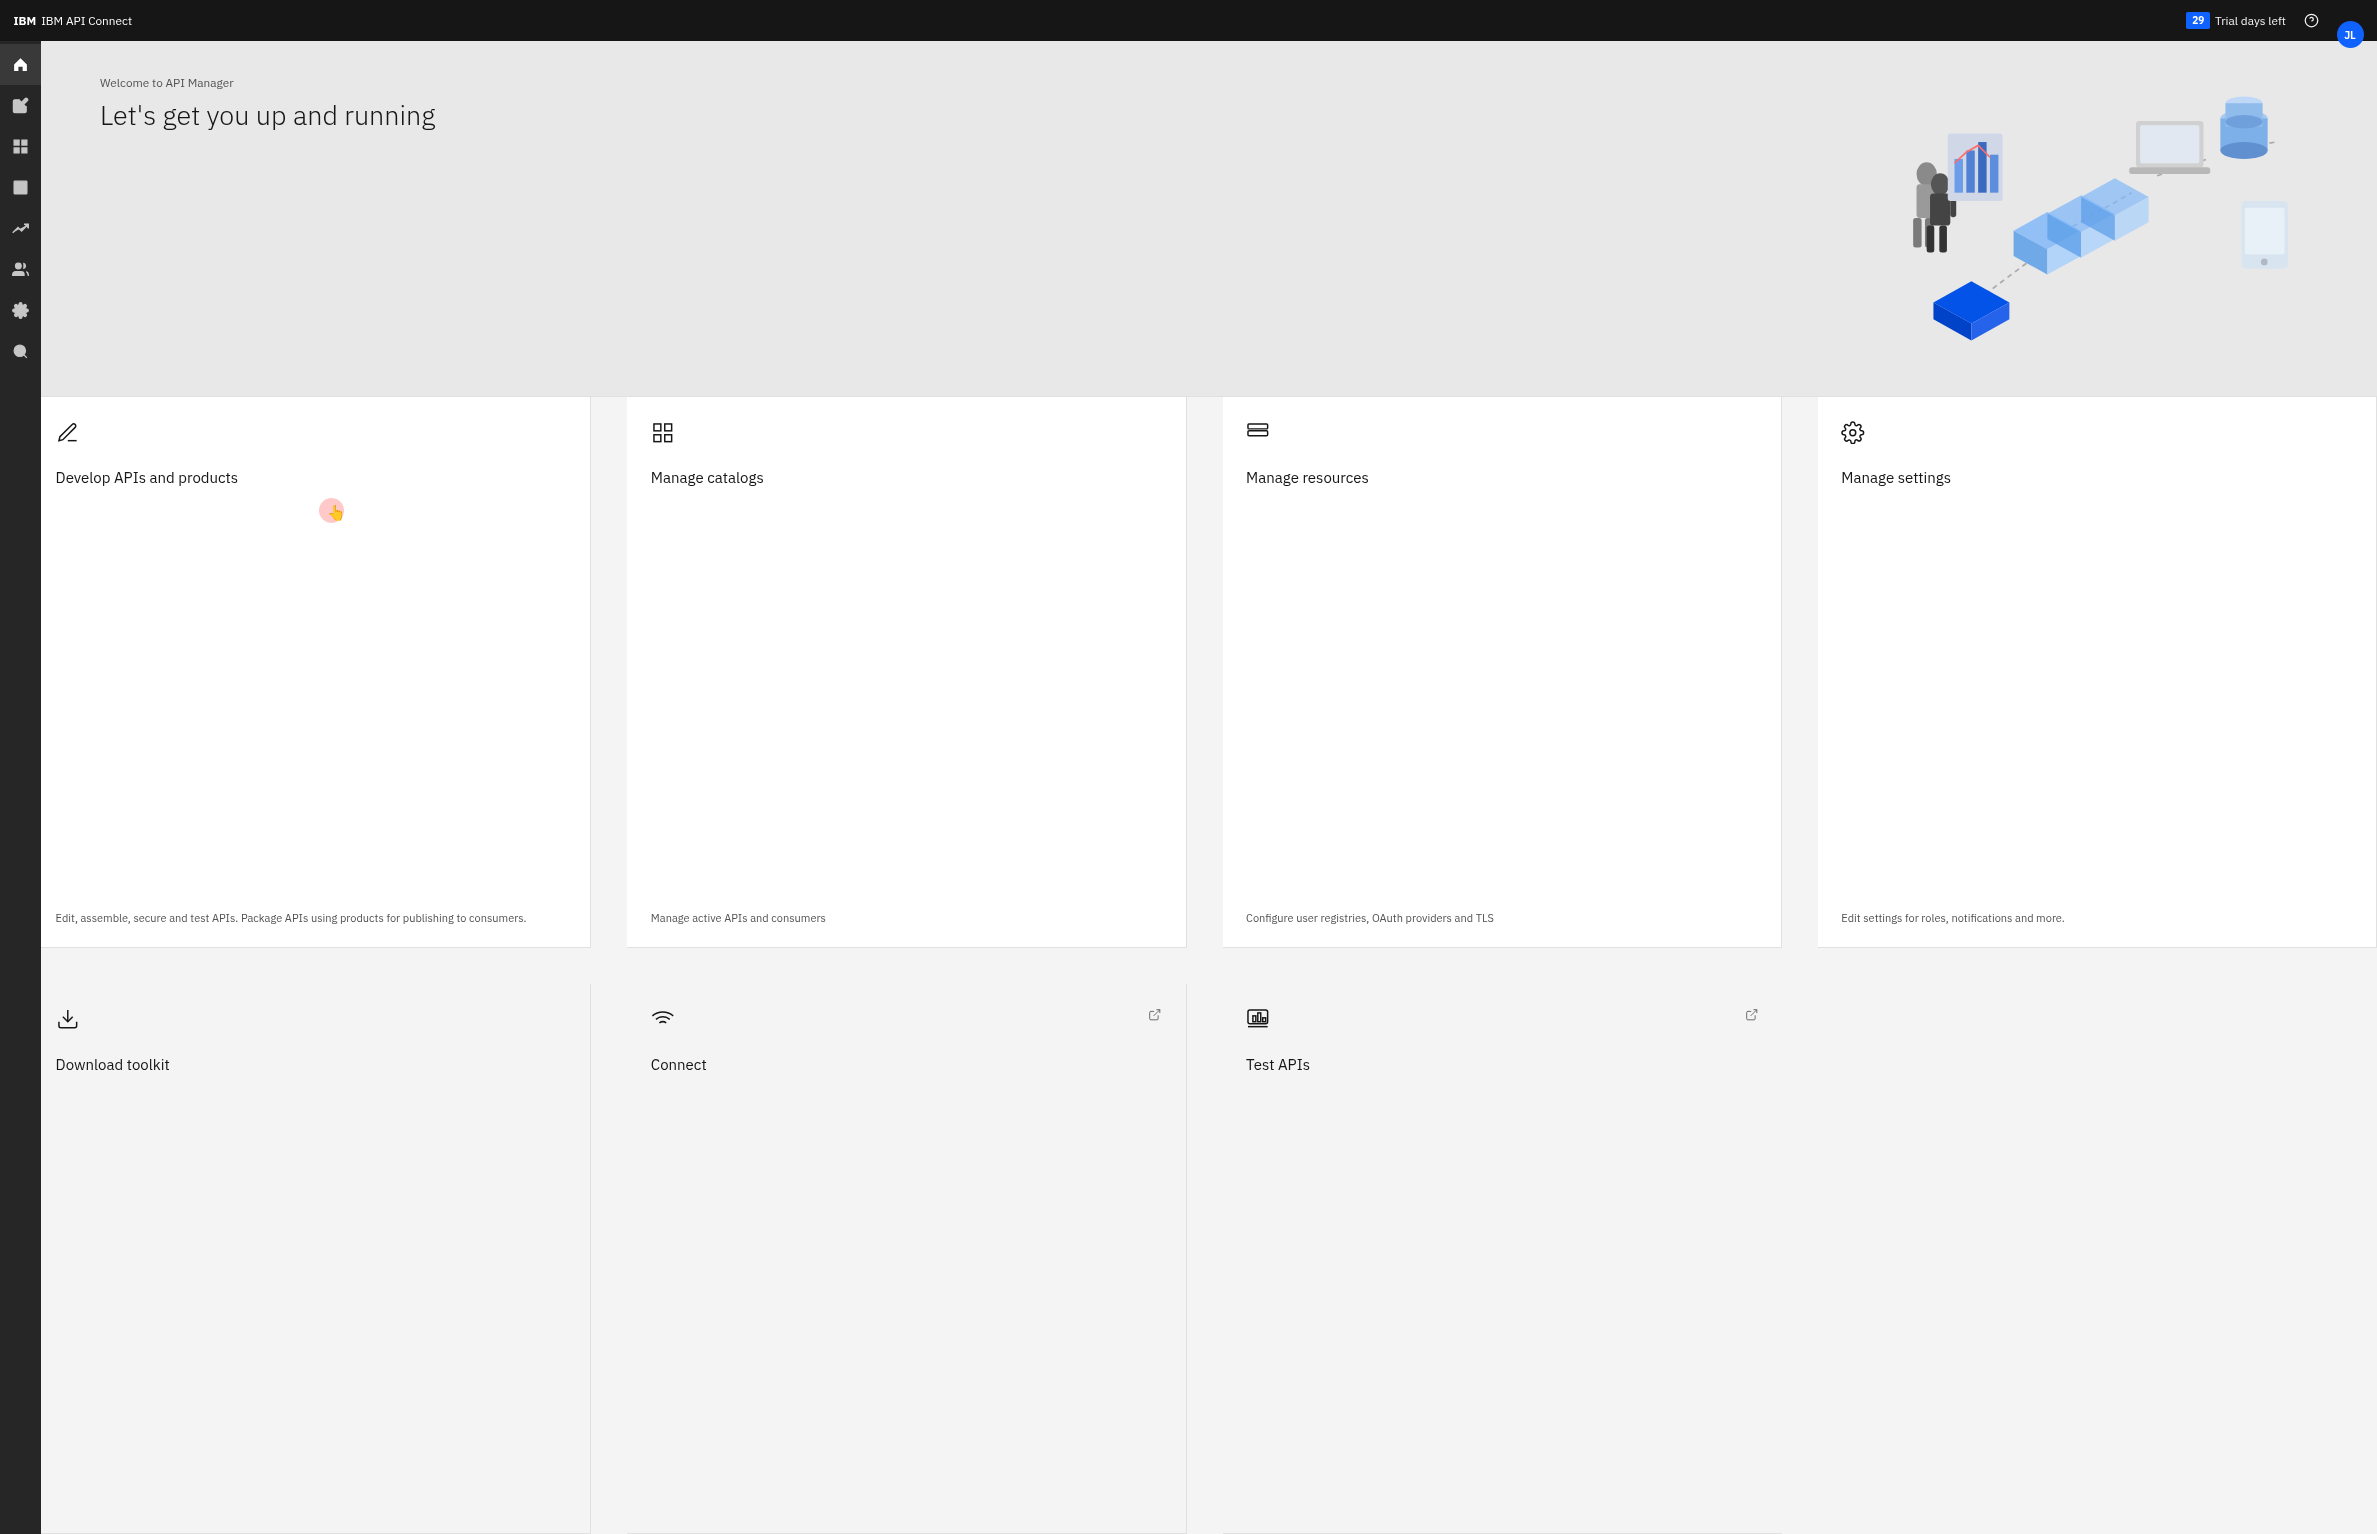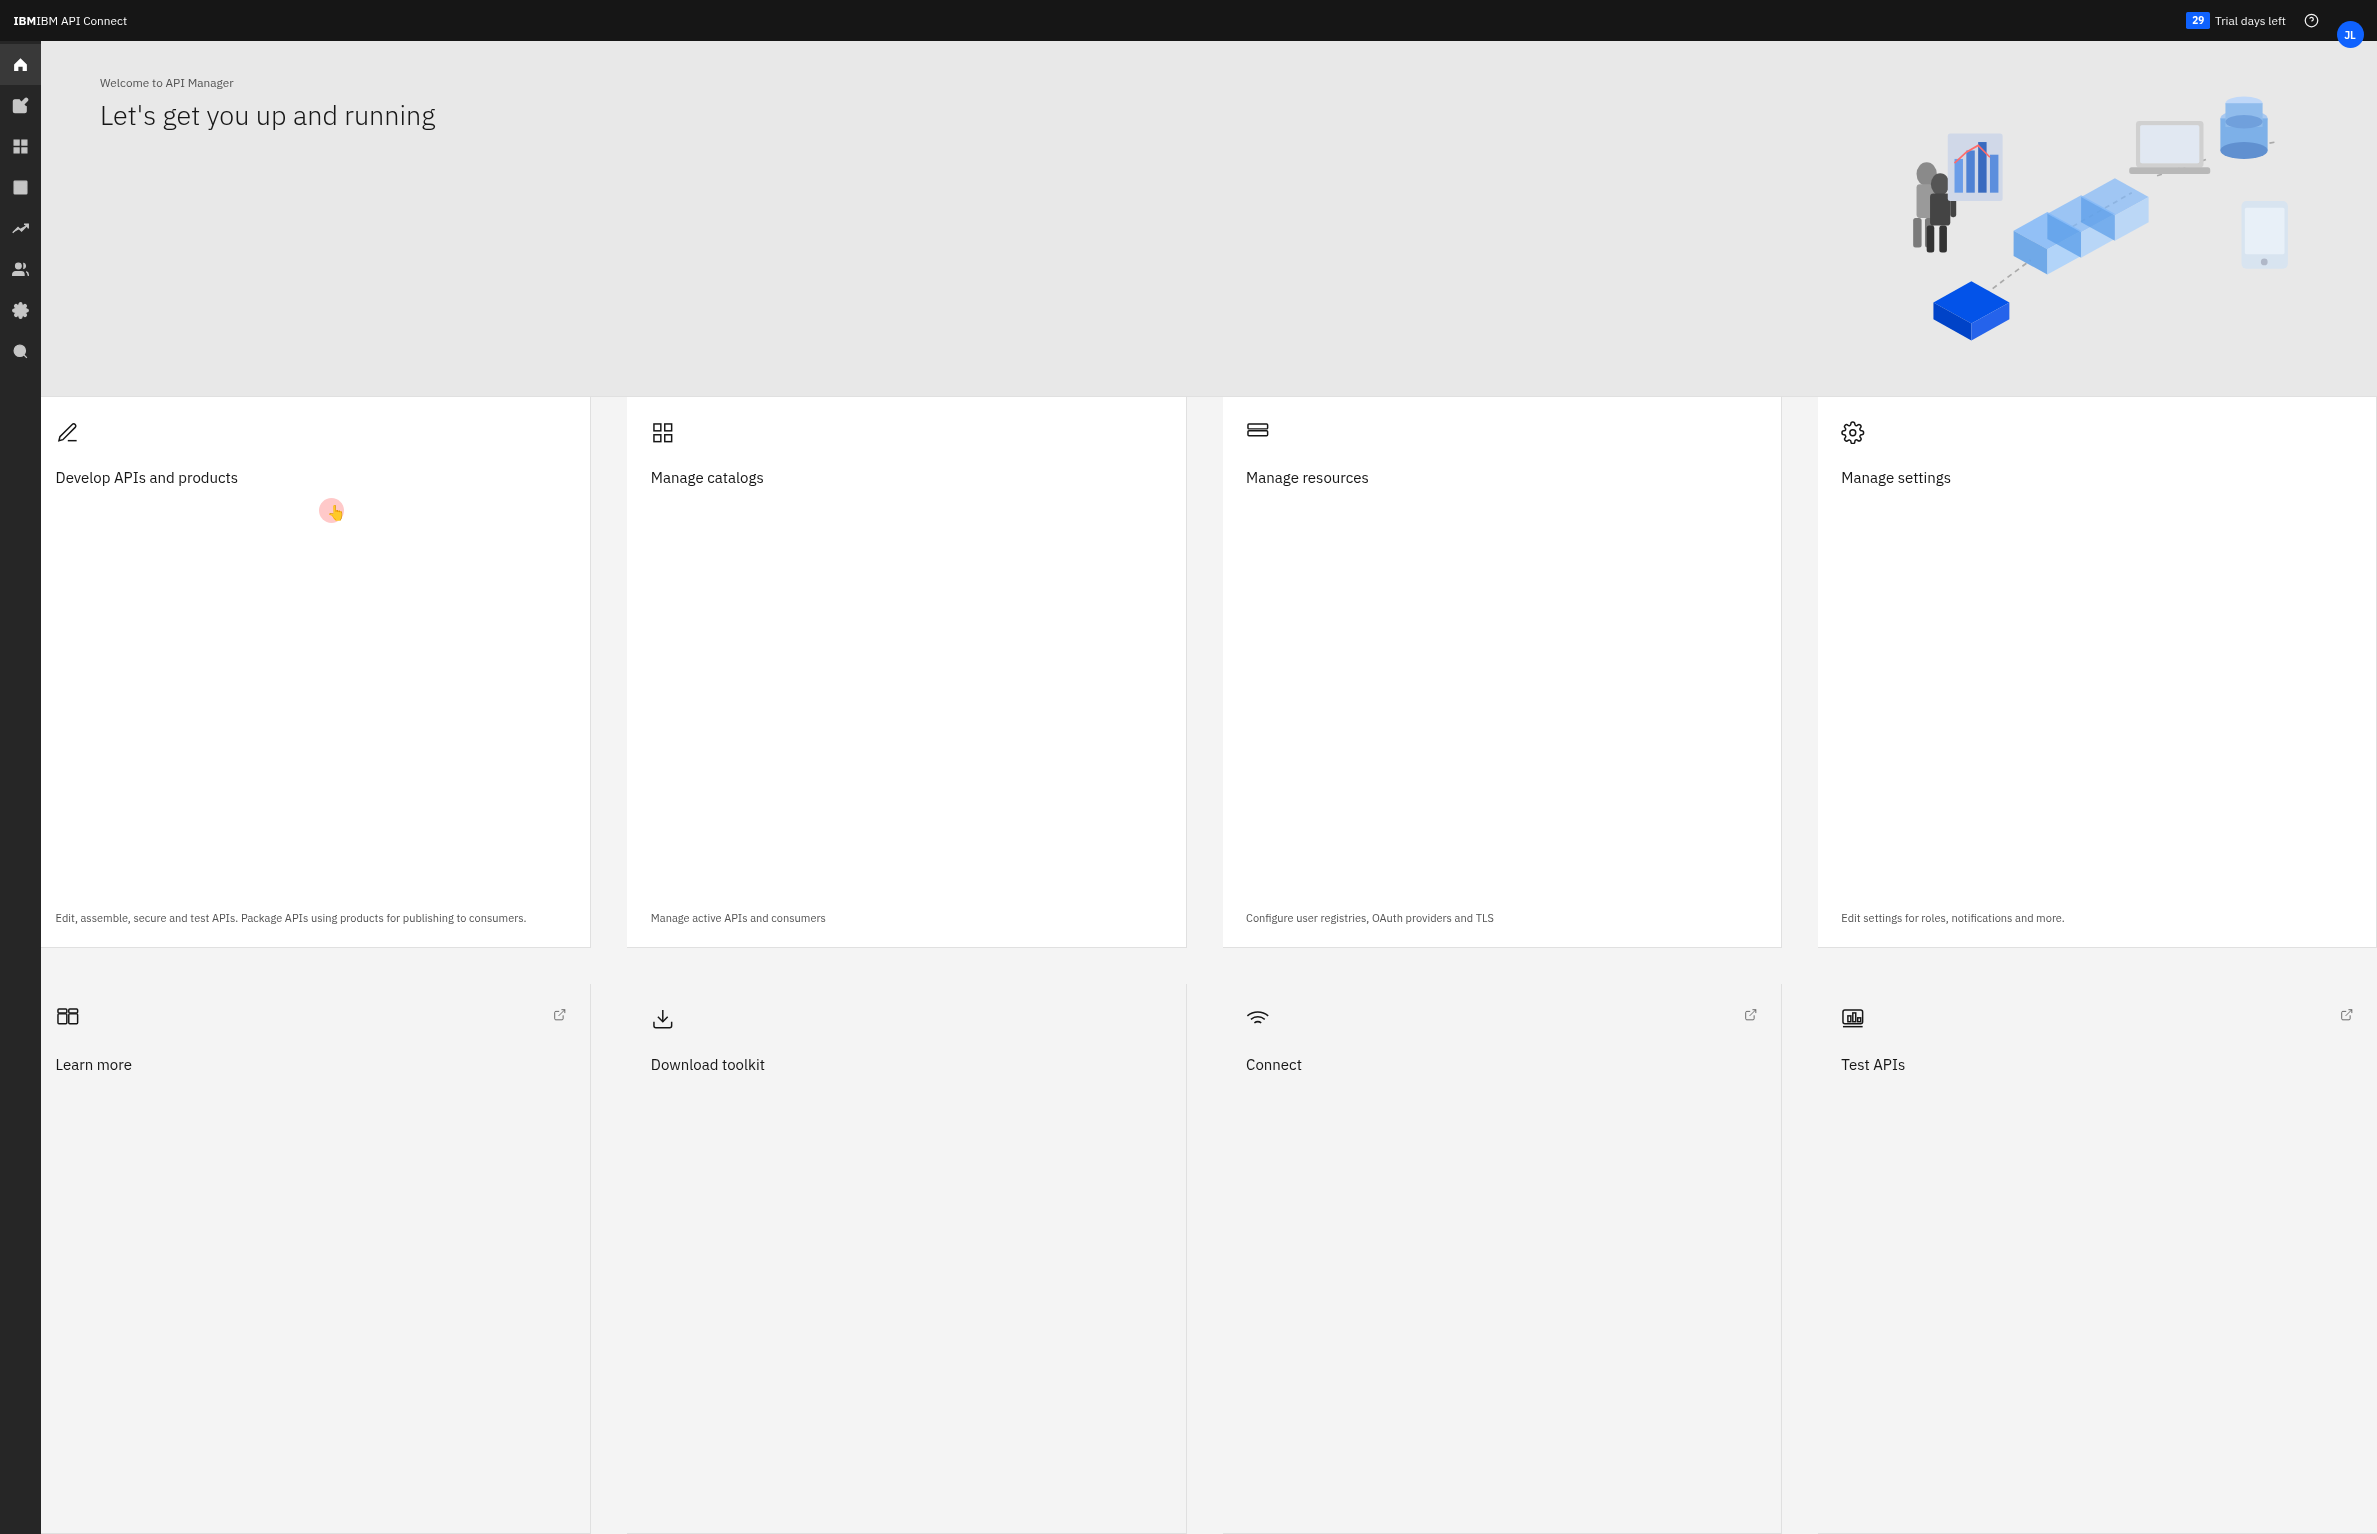--- a/index.html
+++ b/index.html
@@ -5,21 +5,21 @@
     * { margin: 0; padding: 0; box-sizing: border-box; }
     body { font-family: 'IBM Plex Sans', Arial, sans-serif; background: #f4f4f4; height: 100vh; overflow: hidden; }
 
     
     .topnav {
       position: fixed; top: 0; left: 0; right: 0; height: 41px;
       background: #161616; display: flex; align-items: center;
       justify-content: space-between; z-index: 100; padding: 0 13.5px;
     }
     .topnav-left { display: flex; align-items: center; gap: 6.8px; }
-    .topnav-brand { color: #fff; font-size: 11.8px; font-weight: 400; display: flex; align-items: center; }
+    .topnav-brand { color: #fff; font-size: 11.8px; font-weight: 400; display: flex; align-items: center; gap: 5px; }
     .topnav-brand .ibm { color: #fff; font-weight: 700; }
     .topnav-right { display: flex; align-items: center; gap: 13.5px; }
     .trial-badge {
       display: flex; align-items: center; gap: 5px;
     }
     .trial-days-num {
       background: #0f62fe; color: #fff; font-size: 10px; font-weight: 700;
       padding: 1.7px 5.9px; border-radius: 1.7px;
     }
     .trial-days-text { color: #f4f4f4; font-size: 11.8px; }
@@ -330,40 +330,20 @@
       <div class="card-icon">
         <svg viewBox="0 0 24 24" width="23.6" height="23.6" fill="none" stroke="#161616" stroke-width="1.5">
           <circle cx="12" cy="12" r="3"></circle>
           <path d="M19.4 15a1.65 1.65 0 0 0 .33 1.82l.06.06a2 2 0 0 1-2.83 2.83l-.06-.06a1.65 1.65 0 0 0-1.82-.33 1.65 1.65 0 0 0-1 1.51V21a2 2 0 0 1-4 0v-.09A1.65 1.65 0 0 0 9 19.4a1.65 1.65 0 0 0-1.82.33l-.06.06a2 2 0 0 1-2.83-2.83l.06-.06A1.65 1.65 0 0 0 4.68 15a1.65 1.65 0 0 0-1.51-1H3a2 2 0 0 1 0-4h.09A1.65 1.65 0 0 0 4.6 9a1.65 1.65 0 0 0-.33-1.82l-.06-.06a2 2 0 0 1 2.83-2.83l.06.06A1.65 1.65 0 0 0 9 4.68a1.65 1.65 0 0 0 1-1.51V3a2 2 0 0 1 4 0v.09a1.65 1.65 0 0 0 1 1.51 1.65 1.65 0 0 0 1.82-.33l.06-.06a2 2 0 0 1 2.83 2.83l-.06.06A1.65 1.65 0 0 0 19.4 9a1.65 1.65 0 0 0 1.51 1H21a2 2 0 0 1 0 4h-.09a1.65 1.65 0 0 0-1.51 1z"></path>
         </svg>
       </div>
       <div class="card-title">Manage settings</div>
       <div class="card-desc">Edit settings for roles, notifications and more.</div>
     </div>
 
-    <div class="card" style="background:#f4f4f4">
-      <div style="display:flex; justify-content:space-between; align-items:flex-start">
-        <div class="card-icon">
-          <svg viewBox="0 0 24 24" width="23.6" height="23.6" fill="none" stroke="#161616" stroke-width="1.5">
-            <rect x="2" y="7" width="9" height="10" rx="1"></rect>
-            <rect x="13" y="7" width="9" height="10" rx="1"></rect>
-            <rect x="2" y="2" width="9" height="4" rx="1"></rect>
-            <rect x="13" y="2" width="9" height="4" rx="1"></rect>
-          </svg>
-        </div>
-        <div class="card-ext-icon" style="position:relative; top:0; right:0">
-          <svg viewBox="0 0 24 24" width="13.5" height="13.5" fill="none" stroke="#525252" stroke-width="1.5">
-            <path d="M18 13v6a2 2 0 0 1-2 2H5a2 2 0 0 1-2-2V8a2 2 0 0 1 2-2h6"></path>
-            <polyline points="15 3 21 3 21 9"></polyline>
-            <line x1="10" y1="14" x2="21" y2="3"></line>
-          </svg>
-        </div>
-      </div>
-      <div class="card-title">Learn more</div>
-    </div>
 
     <div class="card" style="background:#f4f4f4">
       <div class="card-icon">
         <svg viewBox="0 0 24 24" width="23.6" height="23.6" fill="none" stroke="#161616" stroke-width="1.5">
           <path d="M21 15v4a2 2 0 0 1-2 2H5a2 2 0 0 1-2-2v-4"></path>
           <polyline points="7 10 12 15 17 10"></polyline>
           <line x1="12" y1="15" x2="12" y2="3"></line>
         </svg>
       </div>
       <div class="card-title">Download toolkit</div>

